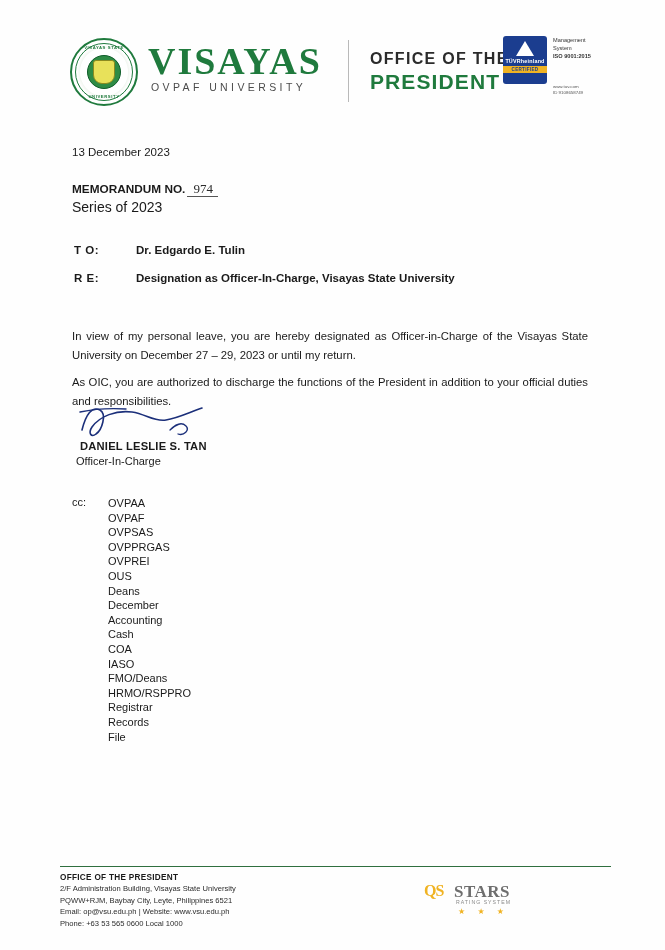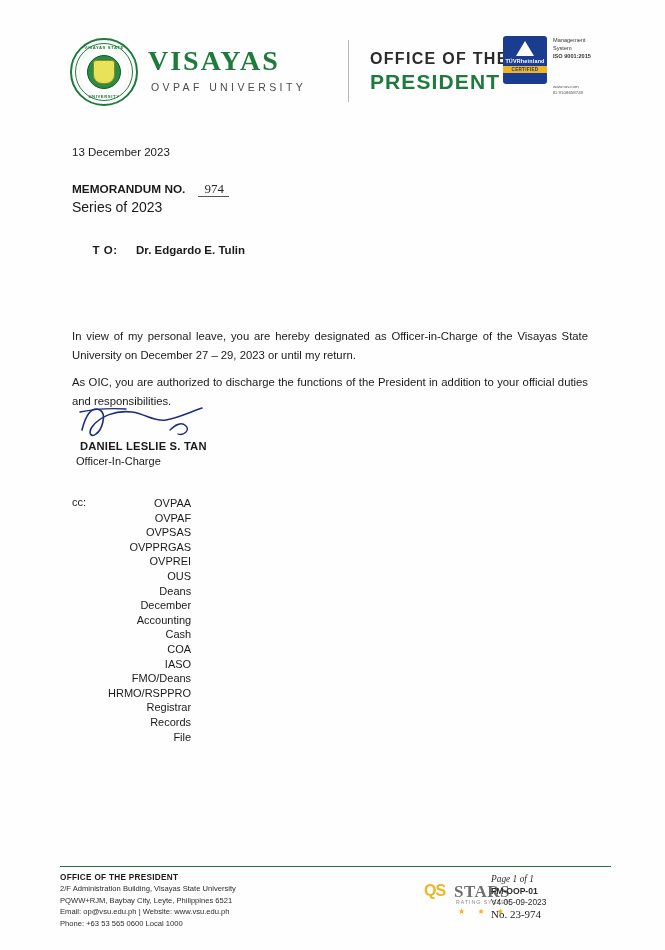--- a/index.html
+++ b/index.html
@@ -80,21 +80,21 @@
   .seal .top-text { top: 5px; }
   .seal .bot-text { bottom: 5px; }
 
   .wordmark {
     position: absolute;
     left: 88px;
     top: 4px;
   }
   .wordmark .visayas {
     font-family: "Liberation Serif", serif;
-    font-size: 28px;
+    font-size: 38px;
     font-weight: bold;
     letter-spacing: 2px;
     color: #1f7a3d;
     line-height: 38px;
   }
   .wordmark .state-univ {
     font-size: 10.5px;
     letter-spacing: 3.4px;
     color: #4b4b4b;
     margin-top: 1px;
@@ -202,42 +202,42 @@
     font-weight: bold;
     color: #1a1a1a;
   }
   .memo-no .num {
     font-family: "Liberation Serif", serif;
     font-weight: normal;
     font-size: 13px;
     color: #2b2b2b;
     border-bottom: 1px solid #555;
     padding: 0 5px 0 6px;
-    margin-left: 13px;
+    margin-left: 2px;
   }
   .series {
     position: absolute;
     left: 72px;
     top: 199px;
     font-size: 14px;
   }
 
   .field-row {
     position: absolute;
     left: 74px;
     font-size: 11.5px;
   }
   .field-row .lbl {
     display: inline-block;
     width: 62px;
     font-weight: bold;
     letter-spacing: 0.5px;
   }
   .field-row .val { font-weight: bold; }
-  #row-to { top: 244px; text-align: center; }
+  #row-to { top: 244px; }
   #row-re { top: 272px; }
   #row-to .val { font-weight: bold; }
 
   .para {
     position: absolute;
     left: 72px;
     width: 516px;
     font-size: 11.3px;
     line-height: 19px;
     text-align: justify;
@@ -286,21 +286,20 @@
     position: absolute;
     left: 0;
     top: 0;
     font-size: 11px;
   }
   .cc-list {
     margin: 0;
     padding: 0;
     list-style: none;
     margin-left: 36px;
-    text-align: right;
   }
   .cc-list li {
     line-height: 14.6px;
     font-size: 11px;
     color: #1a1a1a;
   }
 
   
   .footer-rule {
     position: absolute;
@@ -327,21 +326,21 @@
   .stars {
     position: absolute;
     left: 424px;
     top: 880px;
     width: 110px;
     height: 38px;
   }
   .stars .qs {
     position: absolute;
     left: 0; top: 2px;
-    font-family: Liberation Sans, sans-serif;
+    font-family: Liberation Serif, serif;
     font-size: 16px;
     font-weight: bold;
     color: #f0b323;
     letter-spacing: -1px;
   }
   .stars .word {
     position: absolute;
     left: 30px; top: 2px;
     font-family: "Liberation Serif", serif;
     font-size: 17px;
@@ -434,20 +433,23 @@
 
   <div class="memo-no">
     <span>MEMORANDUM NO.</span><span class="num">974</span>
   </div>
   <div class="series">Series of 2023</div>
 
   <div class="field-row" id="row-to">
     <span class="lbl">T        O:</span><span class="val">Dr. Edgardo E. Tulin</span>
   </div>
 
+  <div class="field-row" id="row-re">
+    <span class="lbl">R        E:</span><span class="val">Designation as Officer-In-Charge, Visayas State University</span>
+  </div>
 
   <div class="para" id="para-1">In view of my personal leave, you are hereby designated as Officer-in-Charge of the Visayas State University on December 27 – 29, 2023 or until my return.</div>
   <div class="para" id="para-2">As OIC, you are authorized to discharge the functions of the President in addition to your official duties and responsibilities.</div>
 
   <div class="signature-area">
     <svg class="sig-scribble" viewBox="0 0 140 44">
       <path d="M8 30 C12 14, 18 6, 26 10 C33 14, 28 30, 22 34 C17 38, 14 33, 18 27 C26 16, 42 10, 58 12 C72 14, 80 22, 92 20 C104 18, 116 12, 128 8" fill="none" stroke="#1b2f7a" stroke-width="1.6" stroke-linecap="round"></path>
       <path d="M6 12 C20 9, 36 8, 52 9" fill="none" stroke="#1b2f7a" stroke-width="1.4" stroke-linecap="round"></path>
       <path d="M96 30 C102 24, 108 22, 112 26 C116 30, 110 36, 104 34" fill="none" stroke="#1b2f7a" stroke-width="1.3" stroke-linecap="round"></path>
     </svg>
@@ -488,20 +490,14 @@
     <div>Phone: +63 53 565 0600 Local 1000</div>
   </div>
 
   <div class="stars">
     <div class="qs">QS</div>
     <div class="word">STARS</div>
     <div class="sub">RATING SYSTEM</div>
     <div class="glyphs">★ ★ ★</div>
   </div>
 
-  <div class="footer-right">
-    <div class="pg">Page 1 of 1</div>
-    <div class="code">FM-OOP-01</div>
-    <div>V4 05-09-2023</div>
-    <div class="hand">No. 23-974</div>
-  </div>
 
 </div>
 
 </body></html>

